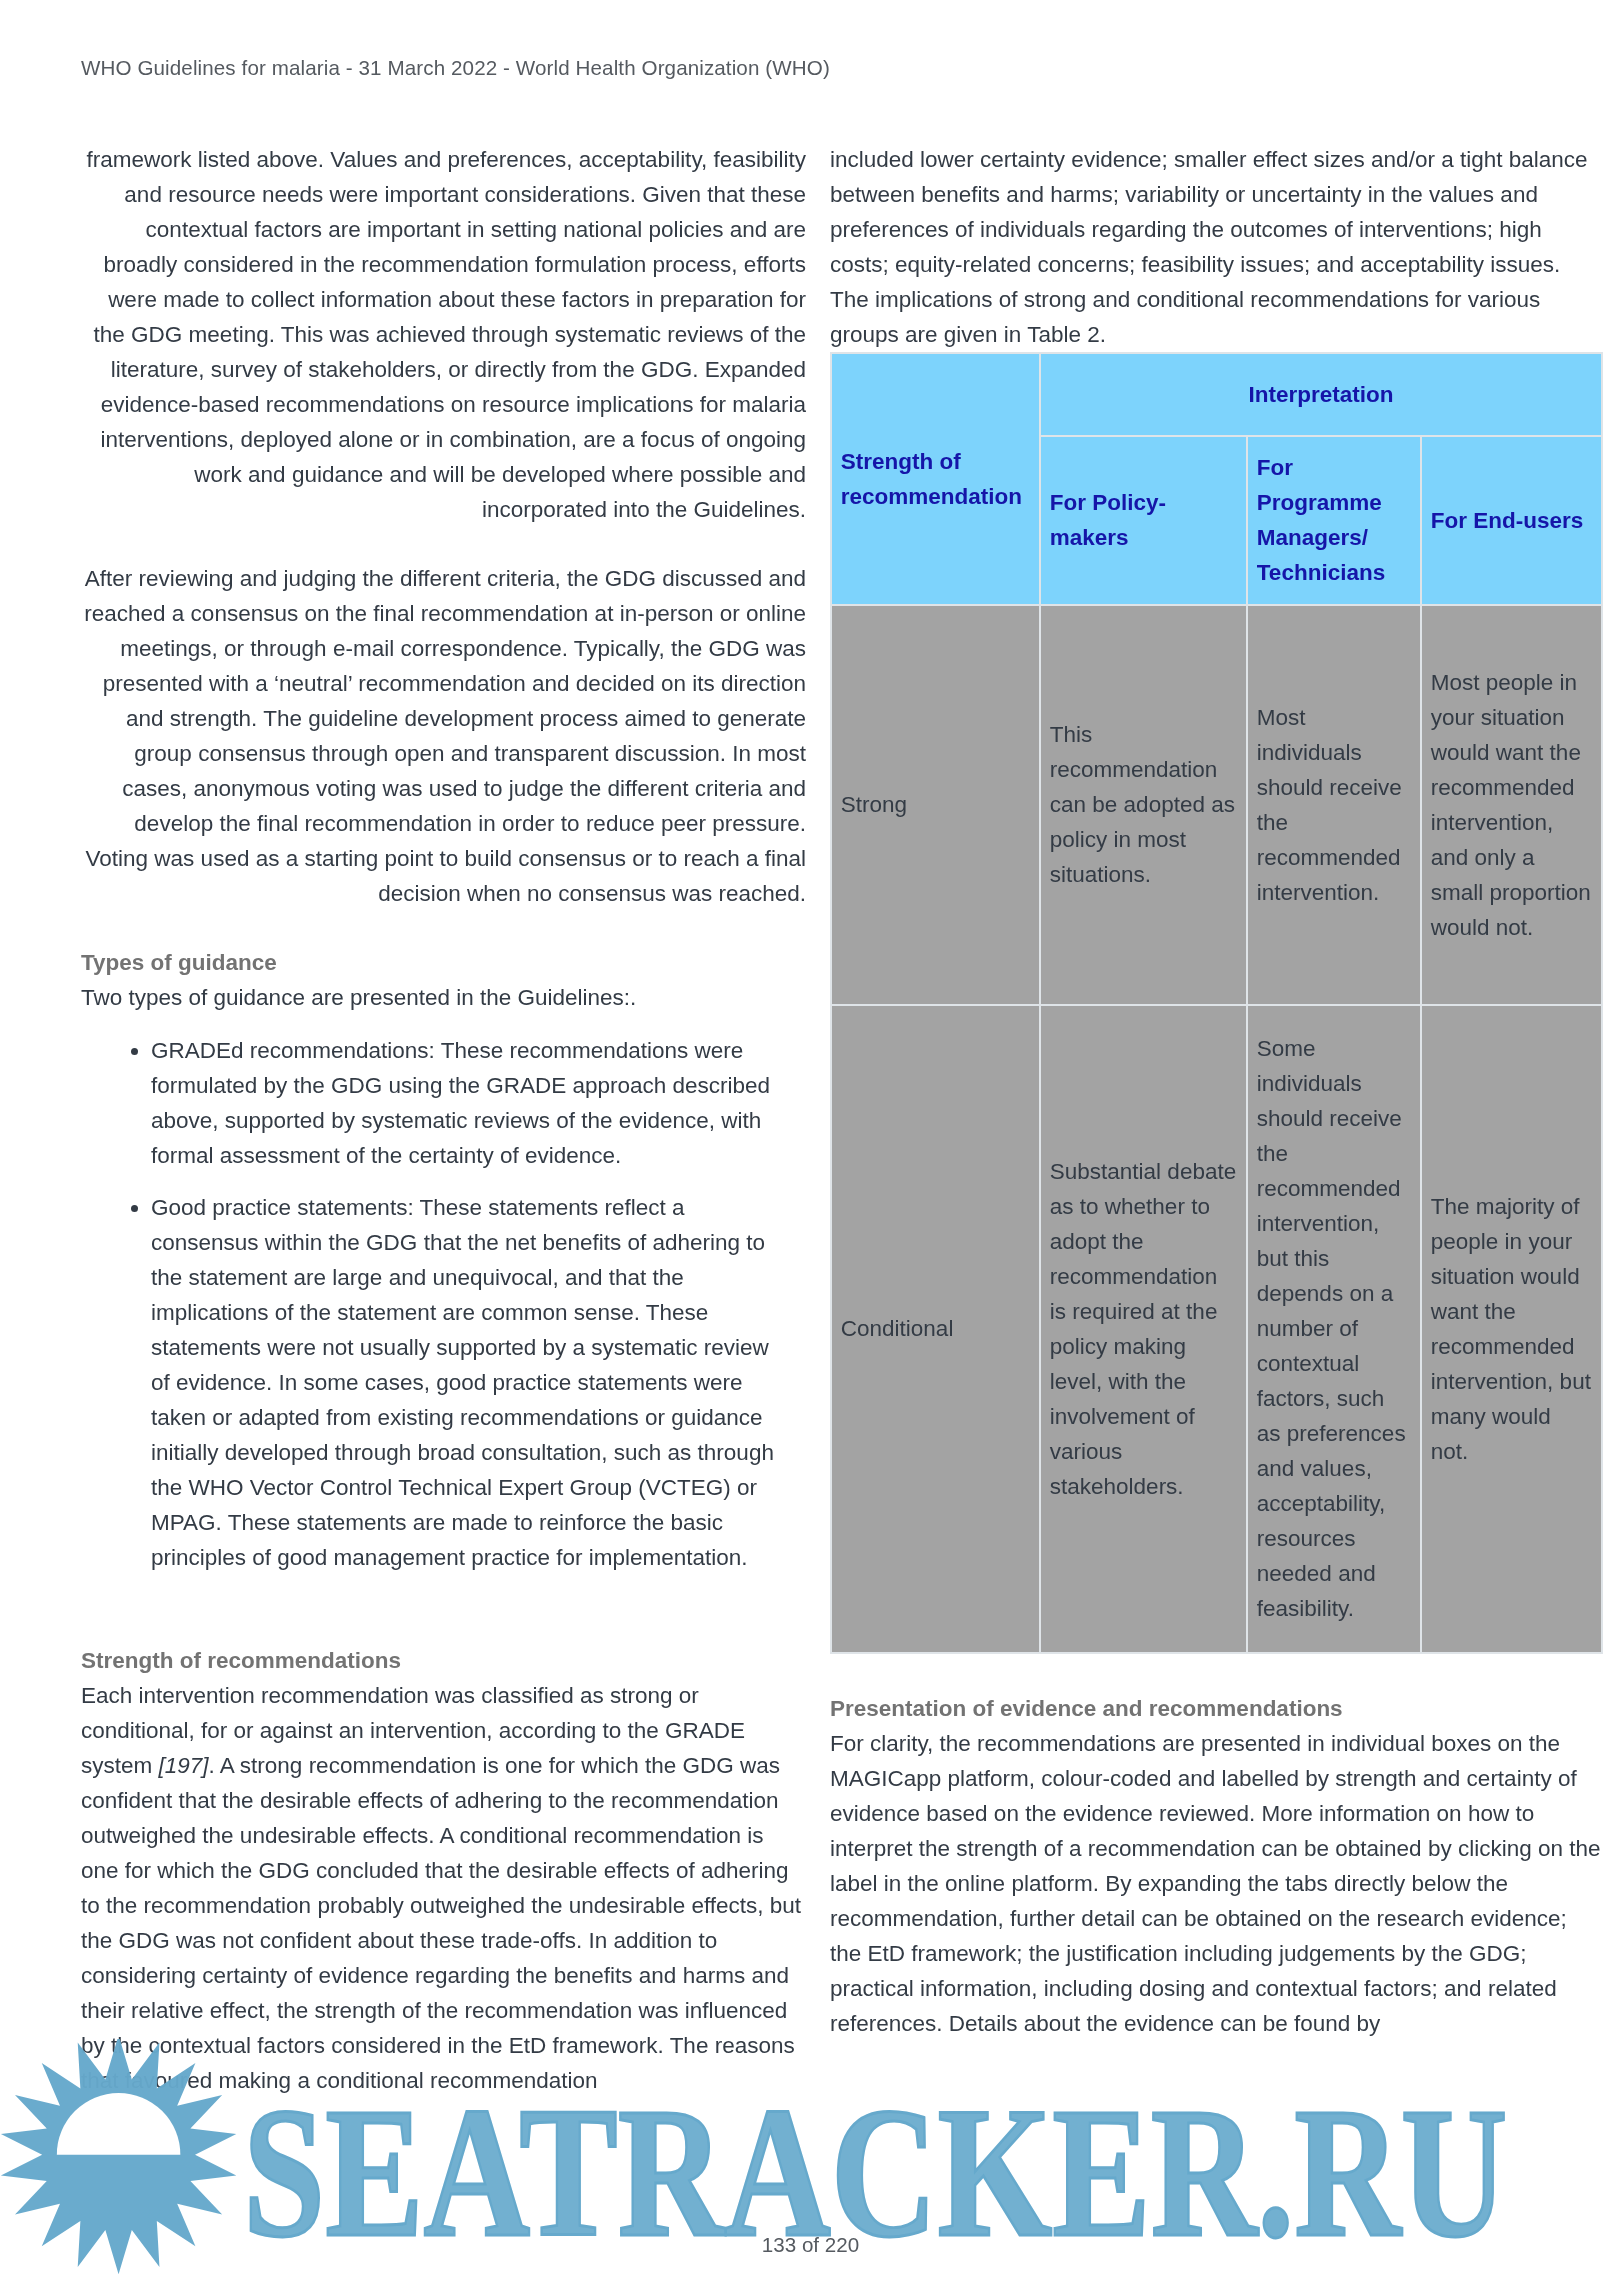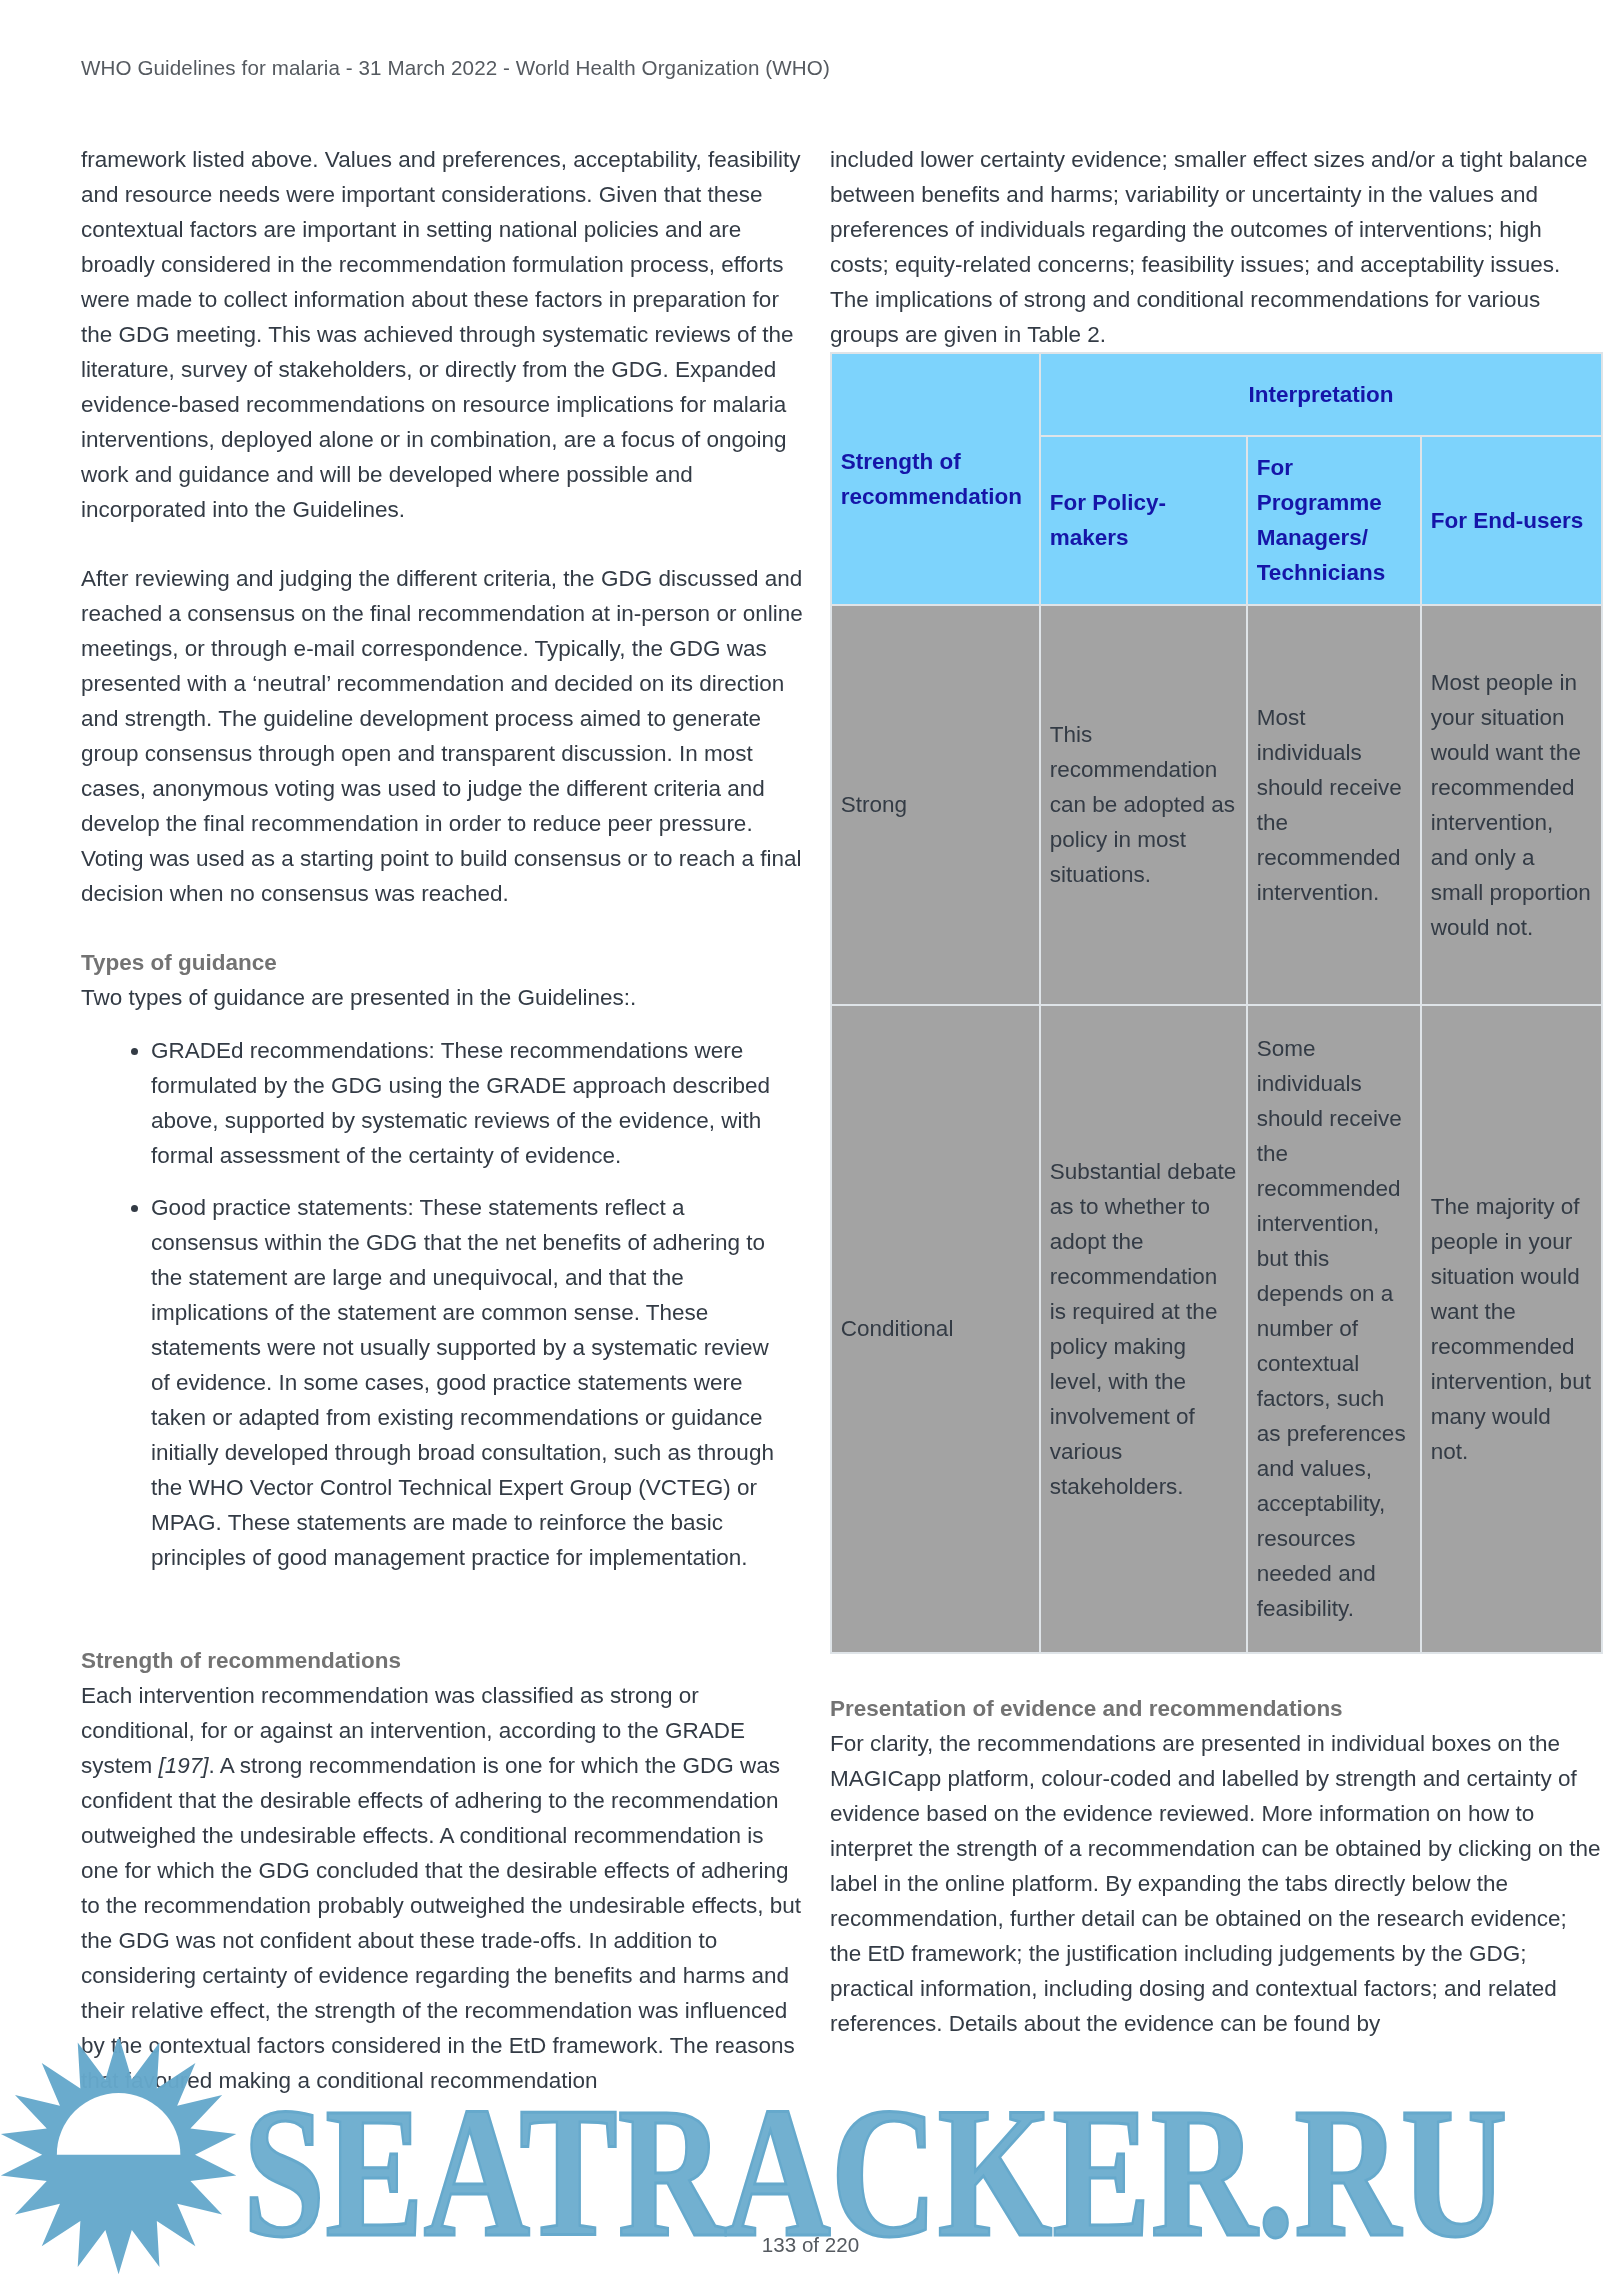--- a/index.html
+++ b/index.html
@@ -3,21 +3,21 @@
 <meta charset="utf-8">
 <style>
   html, body { margin:0; padding:0; background:#ffffff; }
   body { width:1621px; height:2293px; position:relative; overflow:hidden;
          font-family:"Liberation Sans", "DejaVu Sans", sans-serif; color:#333b45; }
   .running-header { position:absolute; left:81px; top:56px; font-size:20.6px; color:#555a60; letter-spacing:0.1px; }
   .col { position:absolute; top:142px; font-size:22.5px; line-height:35px; }
   .col-left { left:81px; width:725px; }
   .col-right { left:830px; width:774px; }
   p { margin:0; }
-  .para { margin-bottom:34px; }
+  .para { margin-bottom:34px;text-align:right; }
   h3 { margin:0; font-size:22.5px; line-height:35px; font-weight:bold; color:#737373; }
   ul { margin:17.6px 0 0 0; padding-left:53px; list-style:disc; }
   li { margin:17px; }
   .spacer-lg { height:51px; }
   .table-caption { font-weight:bold; margin-top:33px; margin-bottom:33px; }
   table.interp { border-collapse:collapse; width:771px; font-size:22.5px; line-height:35px; table-layout:fixed; }
   table.interp th, table.interp td { border:2.9px solid #dfe4e8; padding:5.9px 8.8px; vertical-align:middle; text-align:left; }
   table.interp th { background:#7dd3fc; color:#1515a8; font-weight:bold; }
   table.interp th.center { text-align:center; }
   table.interp td { color:#333b45; background:#a3a3a3; }

